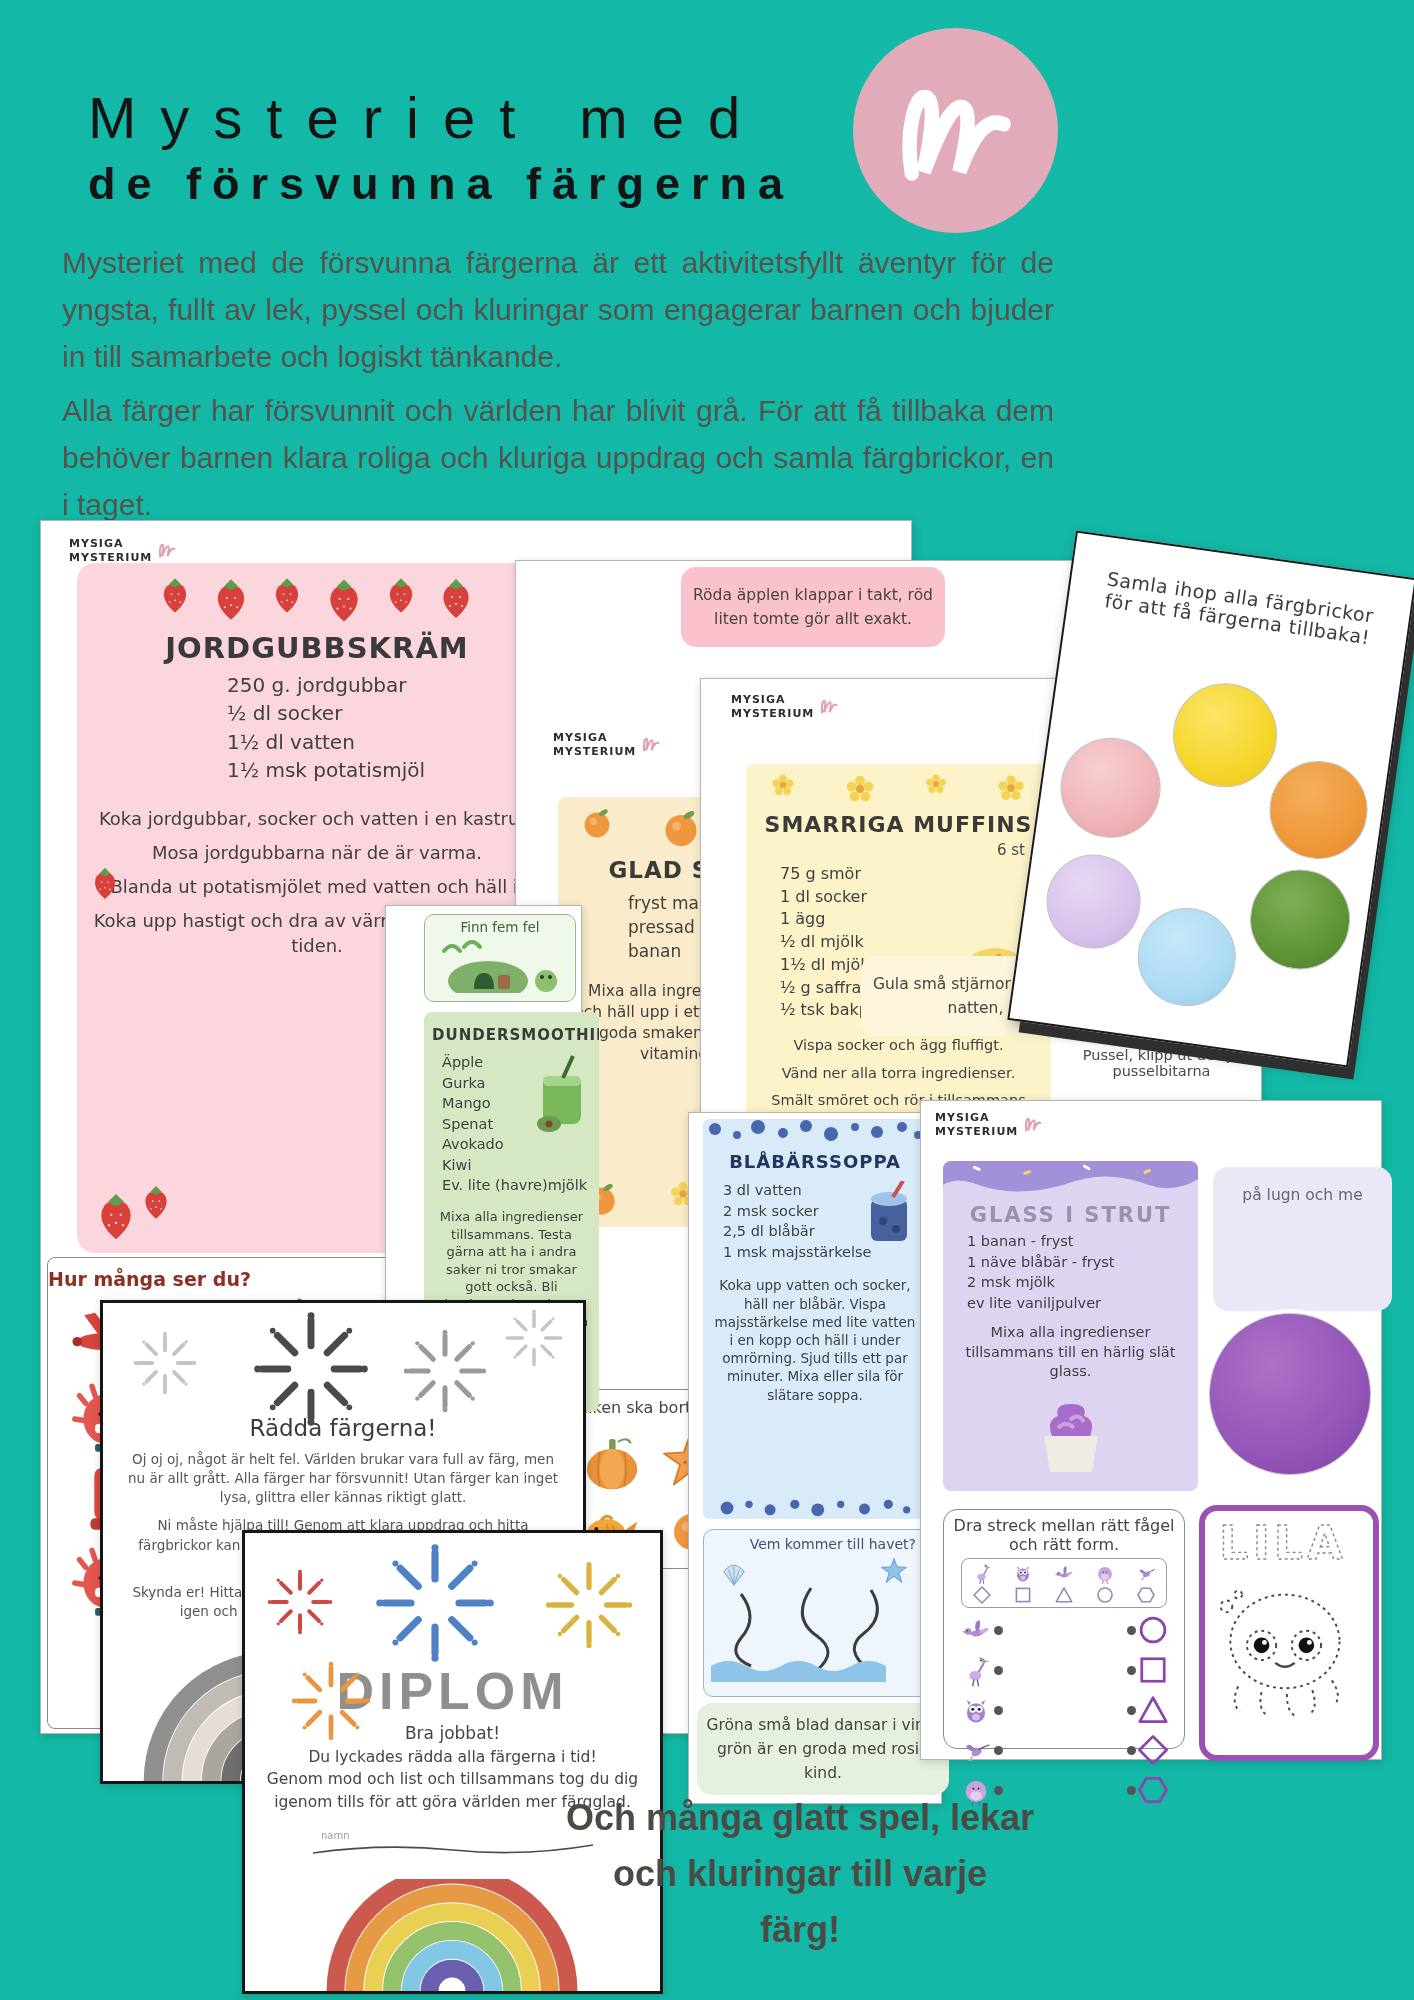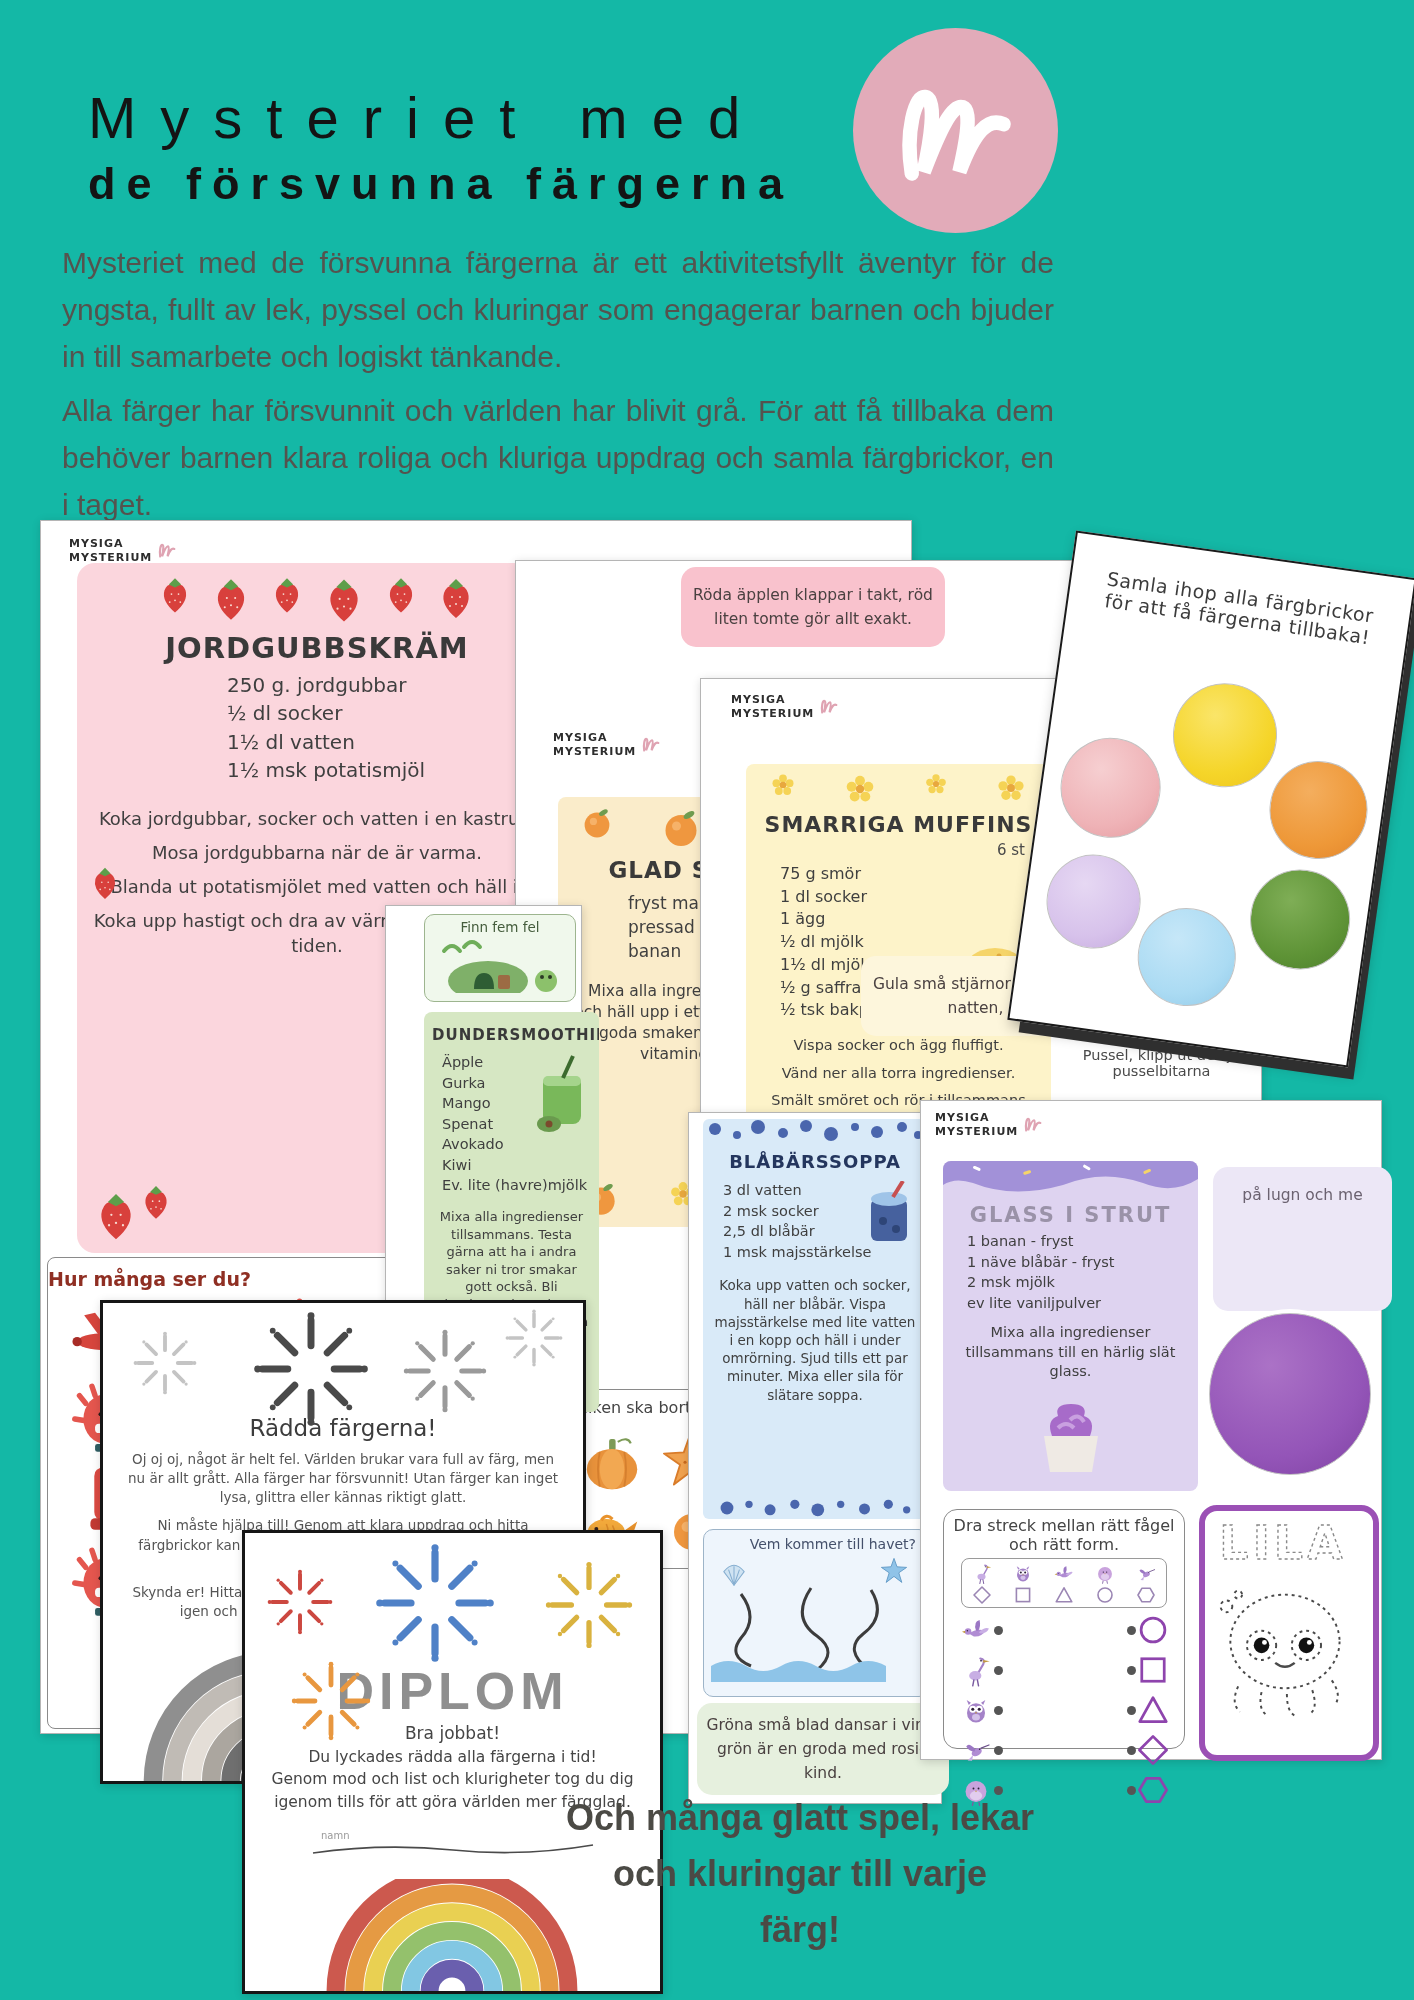--- a/index.html
+++ b/index.html
@@ -789,21 +789,21 @@
       </svg>
     <svg class="shape-ic" style="position:absolute;left:300px;top:28px;width:88px;height:88px;color:#d9b23f">
         <use href="#sym-firework"></use>
       </svg>
     <svg class="shape-ic" style="position:absolute;left:46px;top:128px;width:80px;height:80px;color:#e8973f">
         <use href="#sym-firework"></use>
       </svg>
     <div style="text-align:center;margin-top:128px;font-family:'Liberation Sans',sans-serif;font-size:52px;font-weight:800;color:#8f8f8f;letter-spacing:5px">DIPLOM</div>
     <div class="dip-line" style="font-size:17px">Bra jobbat!</div>
     <div class="dip-line">Du lyckades rädda alla färgerna i tid!</div>
-    <div class="dip-line">Genom mod och list och klurigheter tog du dig</div>
+    <div class="dip-line">Genom mod och list och tillsammans tog du dig</div>
     <div class="dip-line">igenom tills för att göra världen mer färgglad.</div>
     <svg width="300" height="36" viewBox="0 0 300 36" style="display:block;margin:12px auto 0">
       <text x="18" y="14" font-size="10" fill="#9a9a9a">namn</text>
       <path d="M10 28 Q80 18 150 25 T290 20" stroke="#4a4a4a" stroke-width="1.6" fill="none"></path>
     </svg>
     <svg width="270" height="112" viewBox="0 0 300 125" style="position:absolute;left:72px;bottom:0">
       <path d="M20 125 A130 130 0 0 1 280 125" fill="none" stroke-width="20" stroke="#cc594e"></path>
       <path d="M41 125 A109 109 0 0 1 259 125" fill="none" stroke-width="20" stroke="#e59a43"></path>
       <path d="M62 125 A88 88 0 0 1 238 125" fill="none" stroke-width="20" stroke="#e9d052"></path>
       <path d="M83 125 A67 67 0 0 1 217 125" fill="none" stroke-width="20" stroke="#94c16c"></path>

